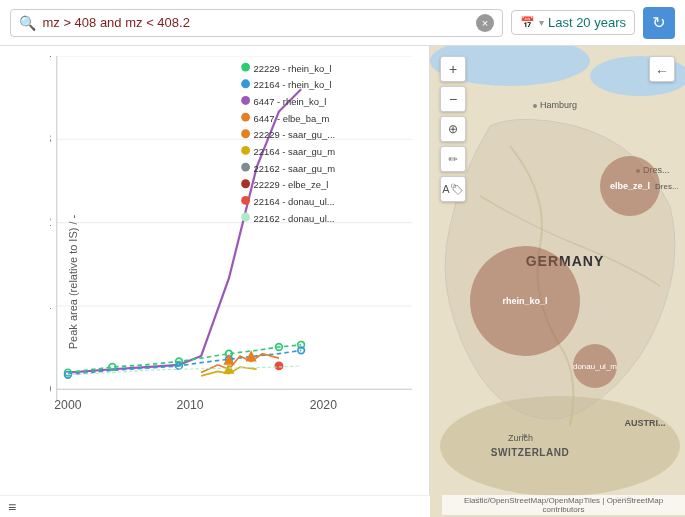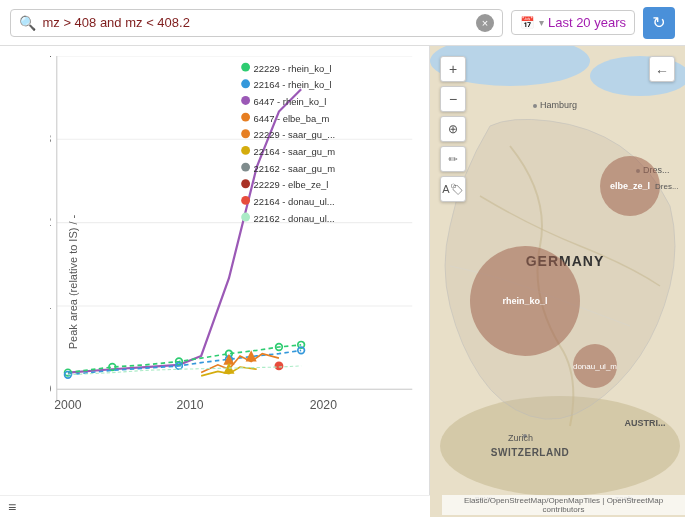--- a/index.html
+++ b/index.html
@@ -50,21 +50,21 @@
       align-items: center;
       border: 1px solid #ccc;
       border-radius: 4px;
       padding: 4px 8px;
       background: #fff;
       gap: 4px;
       cursor: pointer;
     }
     .date-filter-label {
       font-size: 13px;
-      color: #a21caf;
+      color: #0f766e;
     }
     .refresh-btn {
       background: #4a90d9;
       border: none;
       border-radius: 4px;
       width: 32px;
       height: 32px;
       cursor: pointer;
       display: flex;
       align-items: center;

